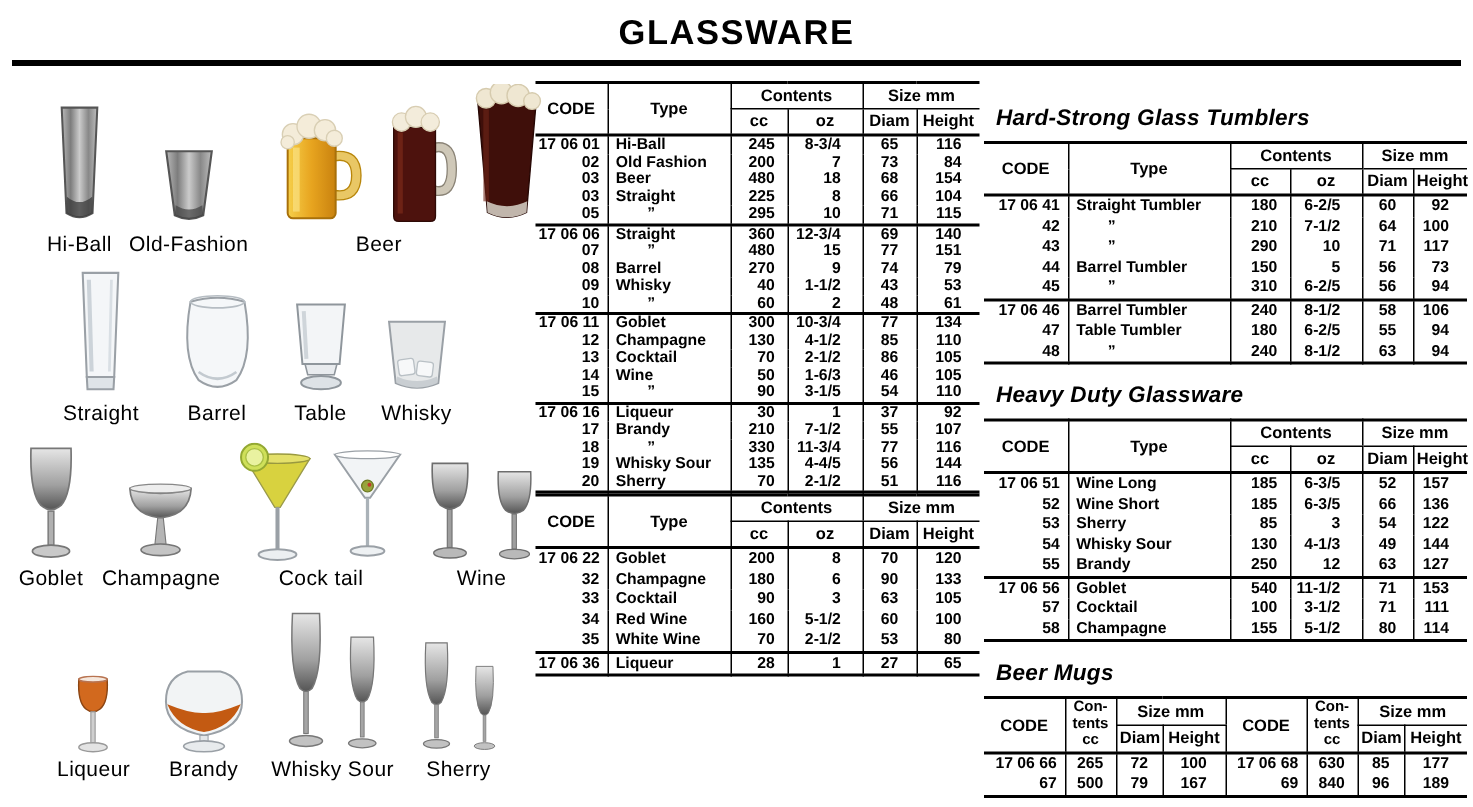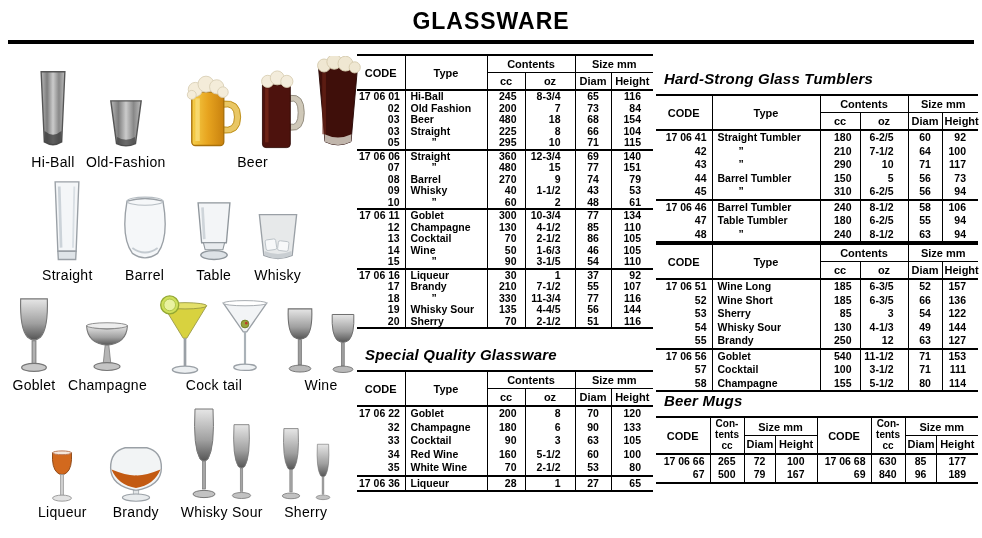--- a/index.html
+++ b/index.html
@@ -472,21 +472,20 @@
             <td class="c-code">20</td>
             <td class="c-type">Sherry</td>
             <td class="c-cc">70</td>
             <td class="c-oz">2-1/2</td>
             <td class="c-diam">51</td>
             <td class="c-height">116</td>
           </tr>
         </tbody>
       </table>
 
-    <h2 class="sec-title sec-gap" style="margin-top:17px">Special Quality Glassware</h2>
     <table class="cat roomy">
         <colgroup>
           <col style="width: 48px;">
           <col style="width: 82px;">
           <col style="width: 38px;">
           <col style="width: 50px;">
           <col style="width: 36px;">
           <col style="width: 42px;">
         </colgroup>
         <thead>
@@ -646,20 +645,21 @@
             <td class="c-code">48</td>
             <td class="c-type ditto">”</td>
             <td class="c-cc">240</td>
             <td class="c-oz">8-1/2</td>
             <td class="c-diam">63</td>
             <td class="c-height">94</td>
           </tr>
         </tbody>
       </table>
 
+    <h2 class="sec-title" style="margin-top:12px">Heavy Duty Glassware</h2>
     <table class="cat roomy">
         <colgroup>
           <col style="width: 56px;">
           <col style="width: 108px;">
           <col style="width: 40px;">
           <col style="width: 48px;">
           <col style="width: 34px;">
           <col style="width: 36px;">
         </colgroup>
         <thead>
@@ -739,21 +739,21 @@
             <td class="c-code">58</td>
             <td class="c-type">Champagne</td>
             <td class="c-cc">155</td>
             <td class="c-oz">5-1/2</td>
             <td class="c-diam">80</td>
             <td class="c-height">114</td>
           </tr>
         </tbody>
       </table>
 
-    <h2 class="sec-title" style="">Beer Mugs</h2>
+    <h2 class="sec-title" style="margin-top:12px">Beer Mugs</h2>
     <table class="cat roomy" id="beer-mugs-table">
         <colgroup>
           <col style="width: 54px;">
           <col style="width: 34px;">
           <col style="width: 31px;">
           <col style="width: 42px;">
           <col style="width: 54px;">
           <col style="width: 34px;">
           <col style="width: 31px;">
           <col style="width: 42px;">

